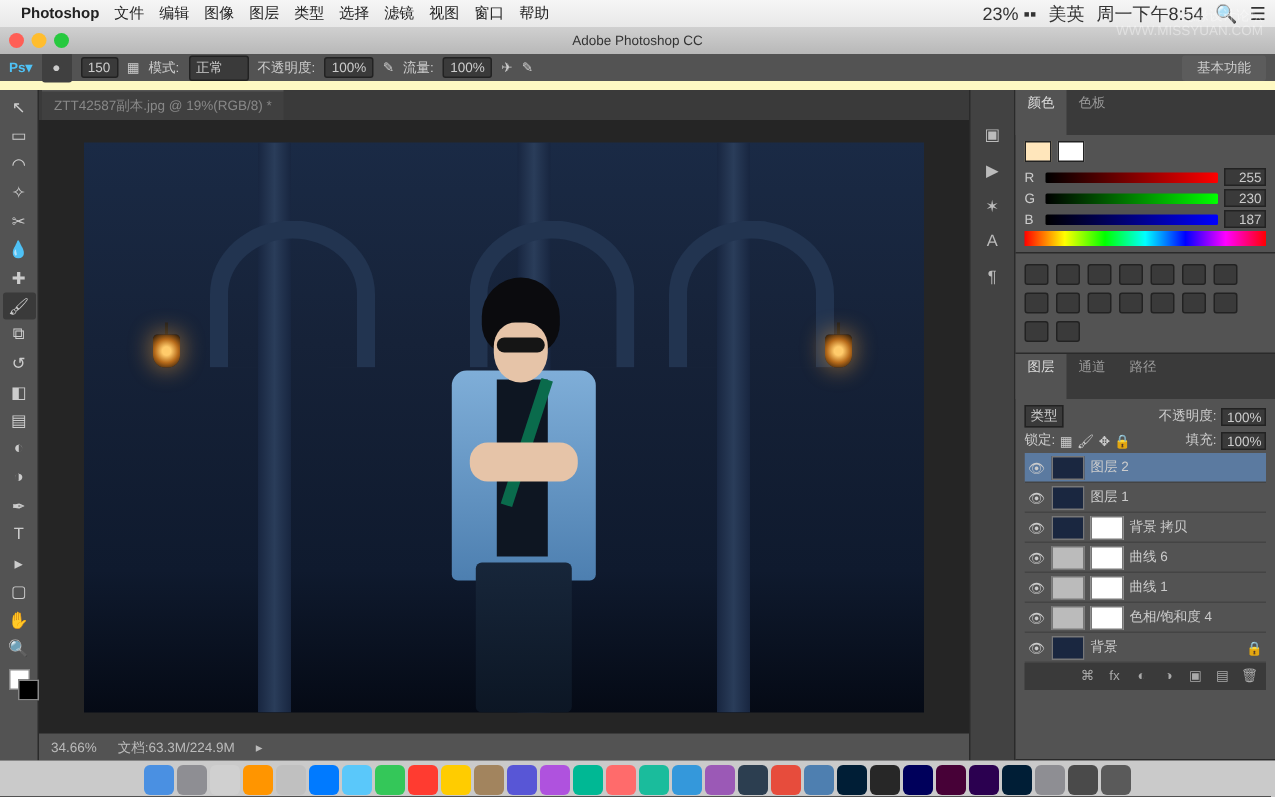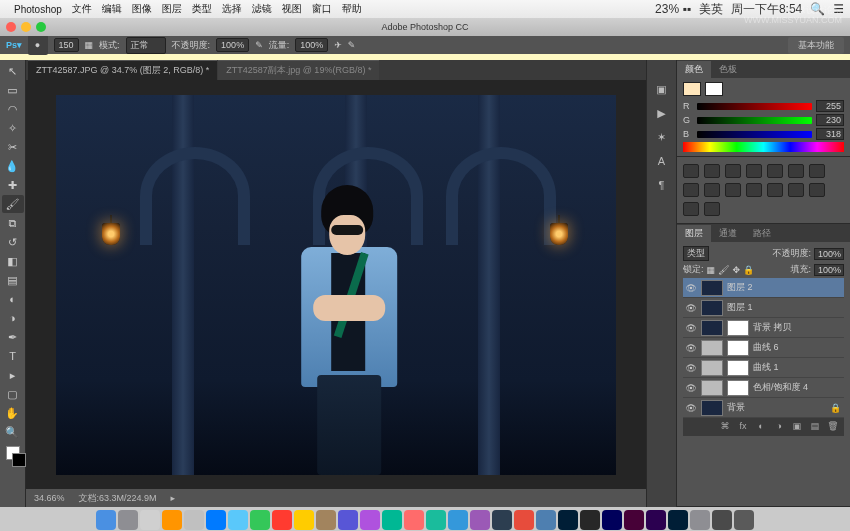--- a/index.html
+++ b/index.html
@@ -47,21 +47,21 @@
 .shirt{position:absolute;top:62px;left:24px;width:96px;height:140px;background:linear-gradient(180deg,#7faed8,#4d7fb0);border-radius:10px 10px 4px 4px}
 .tee{position:absolute;top:68px;left:54px;width:34px;height:118px;background:#0e1622}
 .strap{position:absolute;top:66px;left:70px;width:8px;height:88px;background:#0a6b4c;transform:rotate(18deg)}
 .arms{position:absolute;top:110px;left:36px;width:72px;height:26px;background:#e6c4a8;border-radius:12px}
 .jeans{position:absolute;top:190px;left:40px;width:64px;height:100px;background:linear-gradient(#17263a,#0c1624);border-radius:4px}
 .status-bar{height:18px;background:#535353;color:#bbb;font-size:9px;display:flex;align-items:center;padding:0 8px;gap:14px}
 .mini-panels{width:30px;background:#424242;display:flex;flex-direction:column;align-items:center;gap:6px;padding-top:20px;border-left:1px solid #2a2a2a}
 .mini{width:20px;height:18px;color:#bbb;font-size:11px;display:flex;align-items:center;justify-content:center}
 .panels{width:174px;background:#535353;display:flex;flex-direction:column;border-left:1px solid #2a2a2a;color:#ccc;font-size:9px}
 .panel{border-bottom:1px solid #2a2a2a}
-.panel-tabs{display:flex;background:#3a3a3a;height:18px;align-items:center}
+.panel-tabs{display:flex;background:#3a3a3a;height:30px;}
 .ptab{padding:2px 8px;color:#999}
 .ptab.active{background:#535353;color:#ddd}
 .panel-body{padding:4px 6px}
 .rgb-row{display:flex;align-items:center;gap:4px;margin-bottom:2px}
 .rgb-row .lbl{width:10px}
 .rgb-row .slider{flex:1;height:7px;background:linear-gradient(90deg,#000,#fff);position:relative;border-radius:1px}
 .rgb-row.r .slider{background:linear-gradient(90deg,#000,#f00)}
 .rgb-row.g .slider{background:linear-gradient(90deg,#000,#0f0)}
 .rgb-row.b .slider{background:linear-gradient(90deg,#000,#00f)}
 .rgb-row .val{width:28px;background:#3a3a3a;text-align:right;padding:0 2px;border:1px solid #222}
@@ -85,21 +85,21 @@
 .lf-i{width:14px;height:12px;color:#aaa;font-size:9px;text-align:center}
 .dock{position:absolute;bottom:0;left:0;right:0;height:24px;background:rgba(240,240,240,.8);display:flex;align-items:flex-end;justify-content:center;gap:2px;padding-bottom:1px}
 .dock-i{width:20px;height:20px;border-radius:4px}
 .watermark{position:absolute;top:6px;right:8px;font-size:9px;color:rgba(255,255,255,.4);text-align:right;line-height:1.1}
 </style>
 </head>
 <body>
 
 <div class="mac-menubar">
   <span class="apple"></span>
-  <span class="item" style="font-weight:400">Photoshop</span>
+  <span class="item" style="font-weight:700">Photoshop</span>
   <span class="item">文件</span>
   <span class="item">编辑</span>
   <span class="item">图像</span>
   <span class="item">图层</span>
   <span class="item">类型</span>
   <span class="item">选择</span>
   <span class="item">滤镜</span>
   <span class="item">视图</span>
   <span class="item">窗口</span>
   <span class="item">帮助</span>
@@ -160,21 +160,20 @@
     <div class="tool">▸</div>
     <div class="tool">▢</div>
     <div class="tool">✋</div>
     <div class="tool">🔍</div>
     <div class="swatch-fg"></div>
     <div class="swatch-bg"></div>
   </div>
 
   <div class="canvas-region">
     <div class="doc-tabs">
-      <div class="tab">ZTT42587.JPG @ 34.7% (图层 2, RGB/8) *</div>
       <div class="tab inactive">ZTT42587副本.jpg @ 19%(RGB/8) *</div>
     </div>
     <div class="canvas-holder">
       <div class="photo">
         <div class="arches">
             <div class="col"></div>
             <div class="col"></div>
             <div class="col"></div>
           </div>
         <div class="lamp l"></div>
@@ -224,21 +223,21 @@
             <span class="val">255</span>
           </div>
         <div class="rgb-row g">
             <span class="lbl">G</span>
             <div class="slider"></div>
             <span class="val">230</span>
           </div>
         <div class="rgb-row b">
             <span class="lbl">B</span>
             <div class="slider"></div>
-            <span class="val">318</span>
+            <span class="val">187</span>
           </div>
         <div class="hue-bar"></div>
       </div>
     </div>
 
     <div class="panel">
       <div class="panel-body">
         <div class="adjust-icons">
           <div class="adj-i"></div>
           <div class="adj-i"></div>

